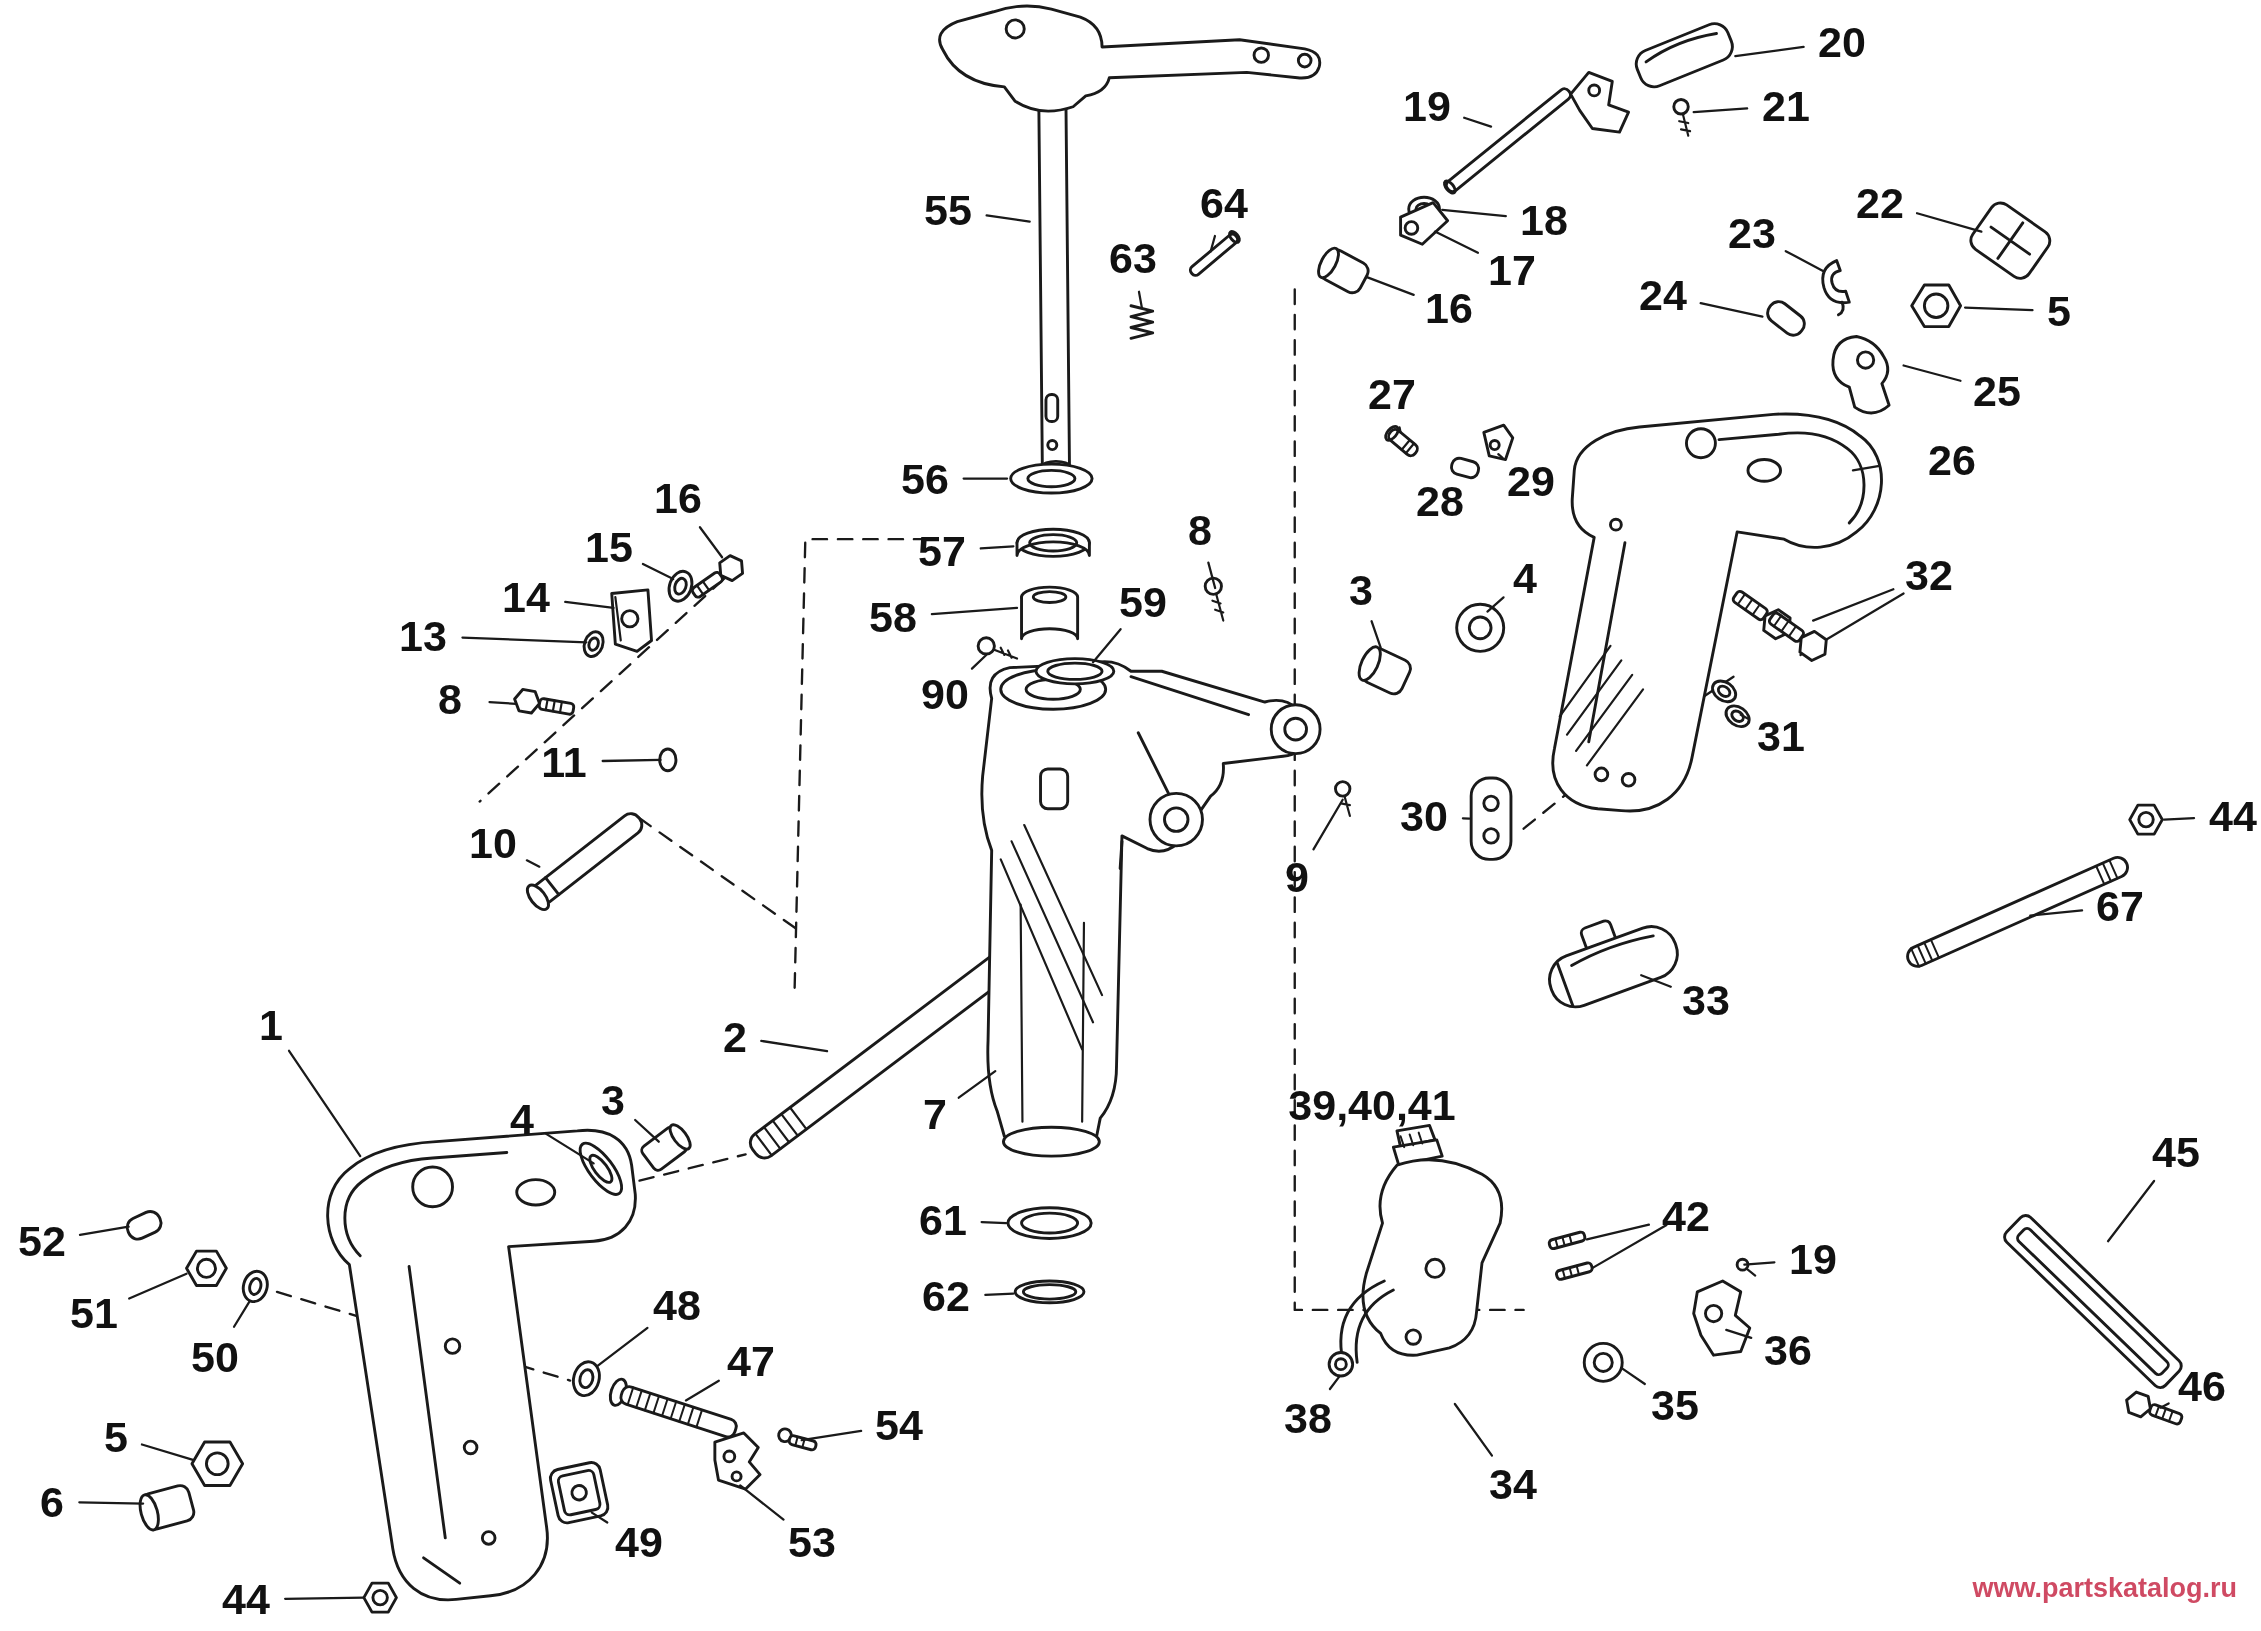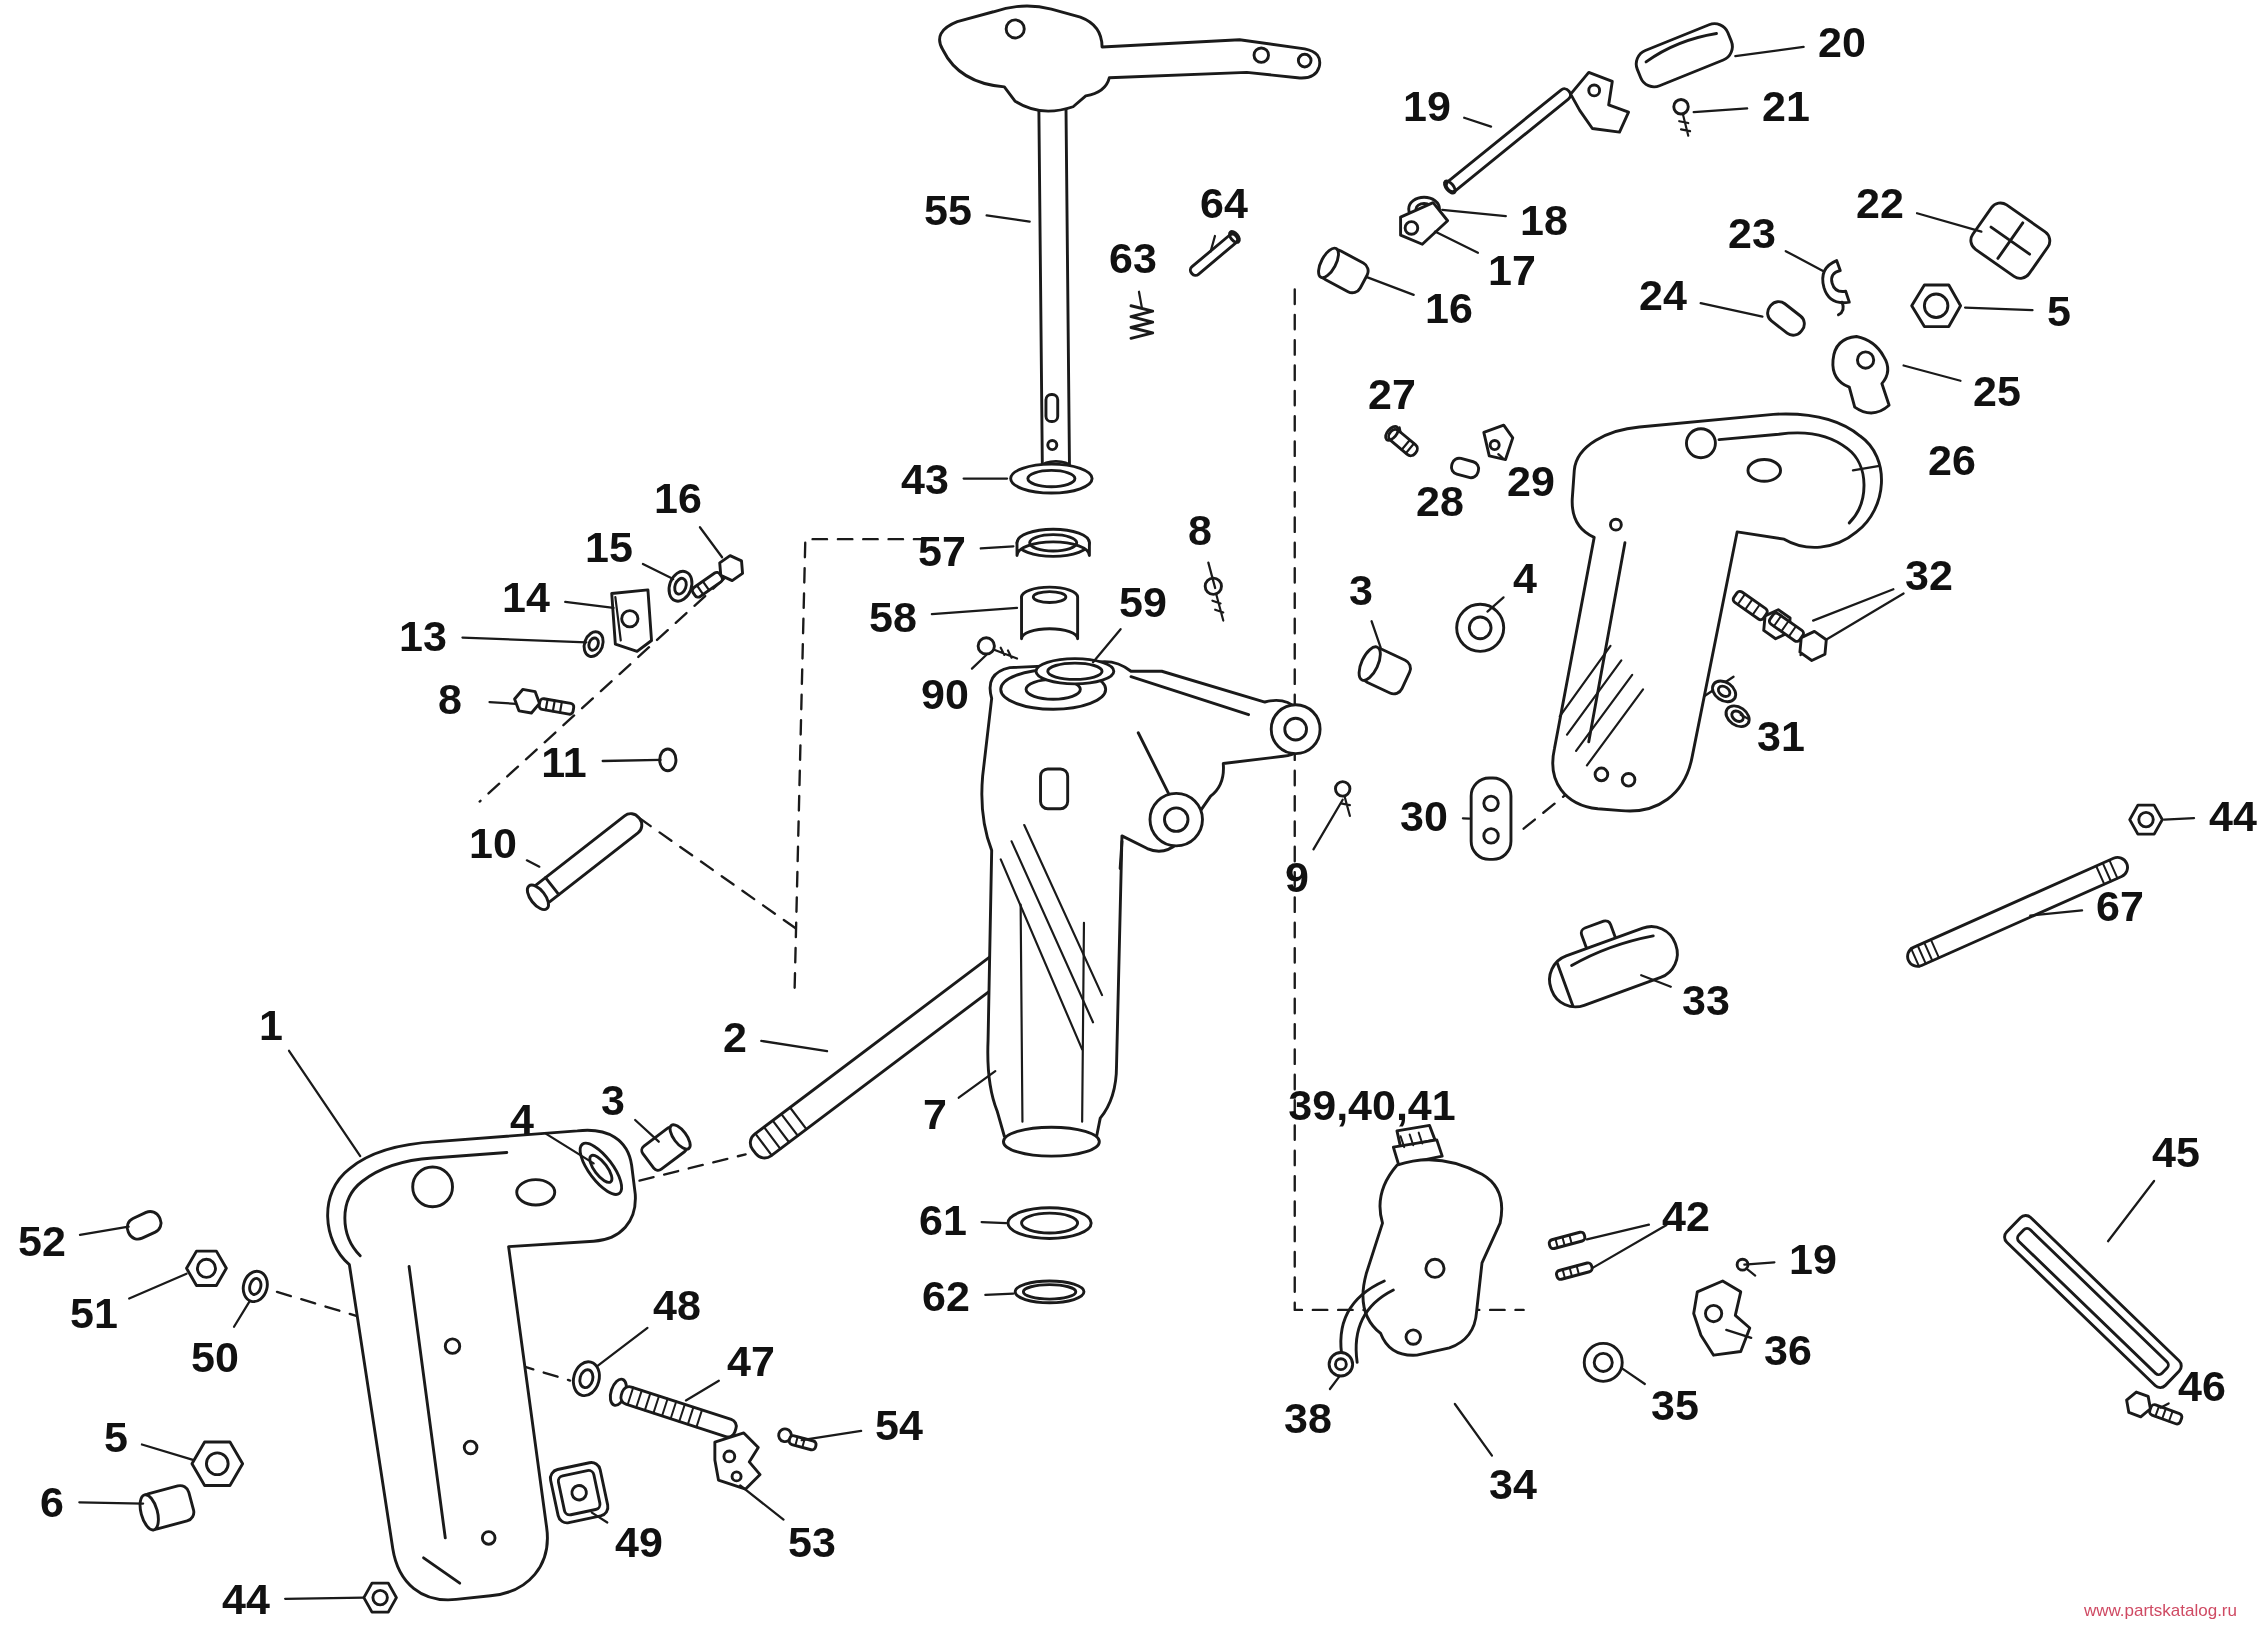--- a/index.html
+++ b/index.html
@@ -16,23 +16,23 @@
     position:absolute;
     transform:translate(-50%,-50%);
     font-weight:bold;
     font-size:43px;
     color:#111;
     white-space:nowrap;
     user-select:none;
   }
   .watermark{
     position:absolute;
-    right:25px;bottom:11px;
-    font-size:17px;
-    font-weight:normal;
+    right:25px;bottom:28px;
+    font-size:27px;
+    font-weight:bold;
     text-decoration:none;
   }
 </style>
 </head>
 <body>
 
 <div class="stage">
 
   <svg class="art" viewBox="0 0 2500 1804">
     <g class="ink">
@@ -483,21 +483,21 @@
       <div class="part-label" style="left: 1449px; top: 308px;">16</div>
       <div class="part-label" style="left: 1880px; top: 203px;">22</div>
       <div class="part-label" style="left: 1752px; top: 233px;">23</div>
       <div class="part-label" style="left: 2059px; top: 311px;">5</div>
       <div class="part-label" style="left: 1663px; top: 295px;">24</div>
       <div class="part-label" style="left: 1997px; top: 391px;">25</div>
       <div class="part-label" style="left: 1916px; top: 460px; margin-left: 36px;">26</div>
       <div class="part-label" style="left: 1392px; top: 394px;">27</div>
       <div class="part-label" style="left: 1440px; top: 501px;">28</div>
       <div class="part-label" style="left: 1531px; top: 481px;">29</div>
-      <div class="part-label" style="left: 925px; top: 479px;">43</div>
+      <div class="part-label" style="left: 925px; top: 479px;">56</div>
       <div class="part-label" style="left: 942px; top: 551px;">57</div>
       <div class="part-label" style="left: 1200px; top: 530px;">8</div>
       <div class="part-label" style="left: 1361px; top: 590px;">3</div>
       <div class="part-label" style="left: 1525px; top: 578px;">4</div>
       <div class="part-label" style="left: 1929px; top: 575px;">32</div>
       <div class="part-label" style="left: 678px; top: 498px;">16</div>
       <div class="part-label" style="left: 609px; top: 547px;">15</div>
       <div class="part-label" style="left: 526px; top: 597px;">14</div>
       <div class="part-label" style="left: 893px; top: 617px;">58</div>
       <div class="part-label" style="left: 1143px; top: 602px;">59</div>

